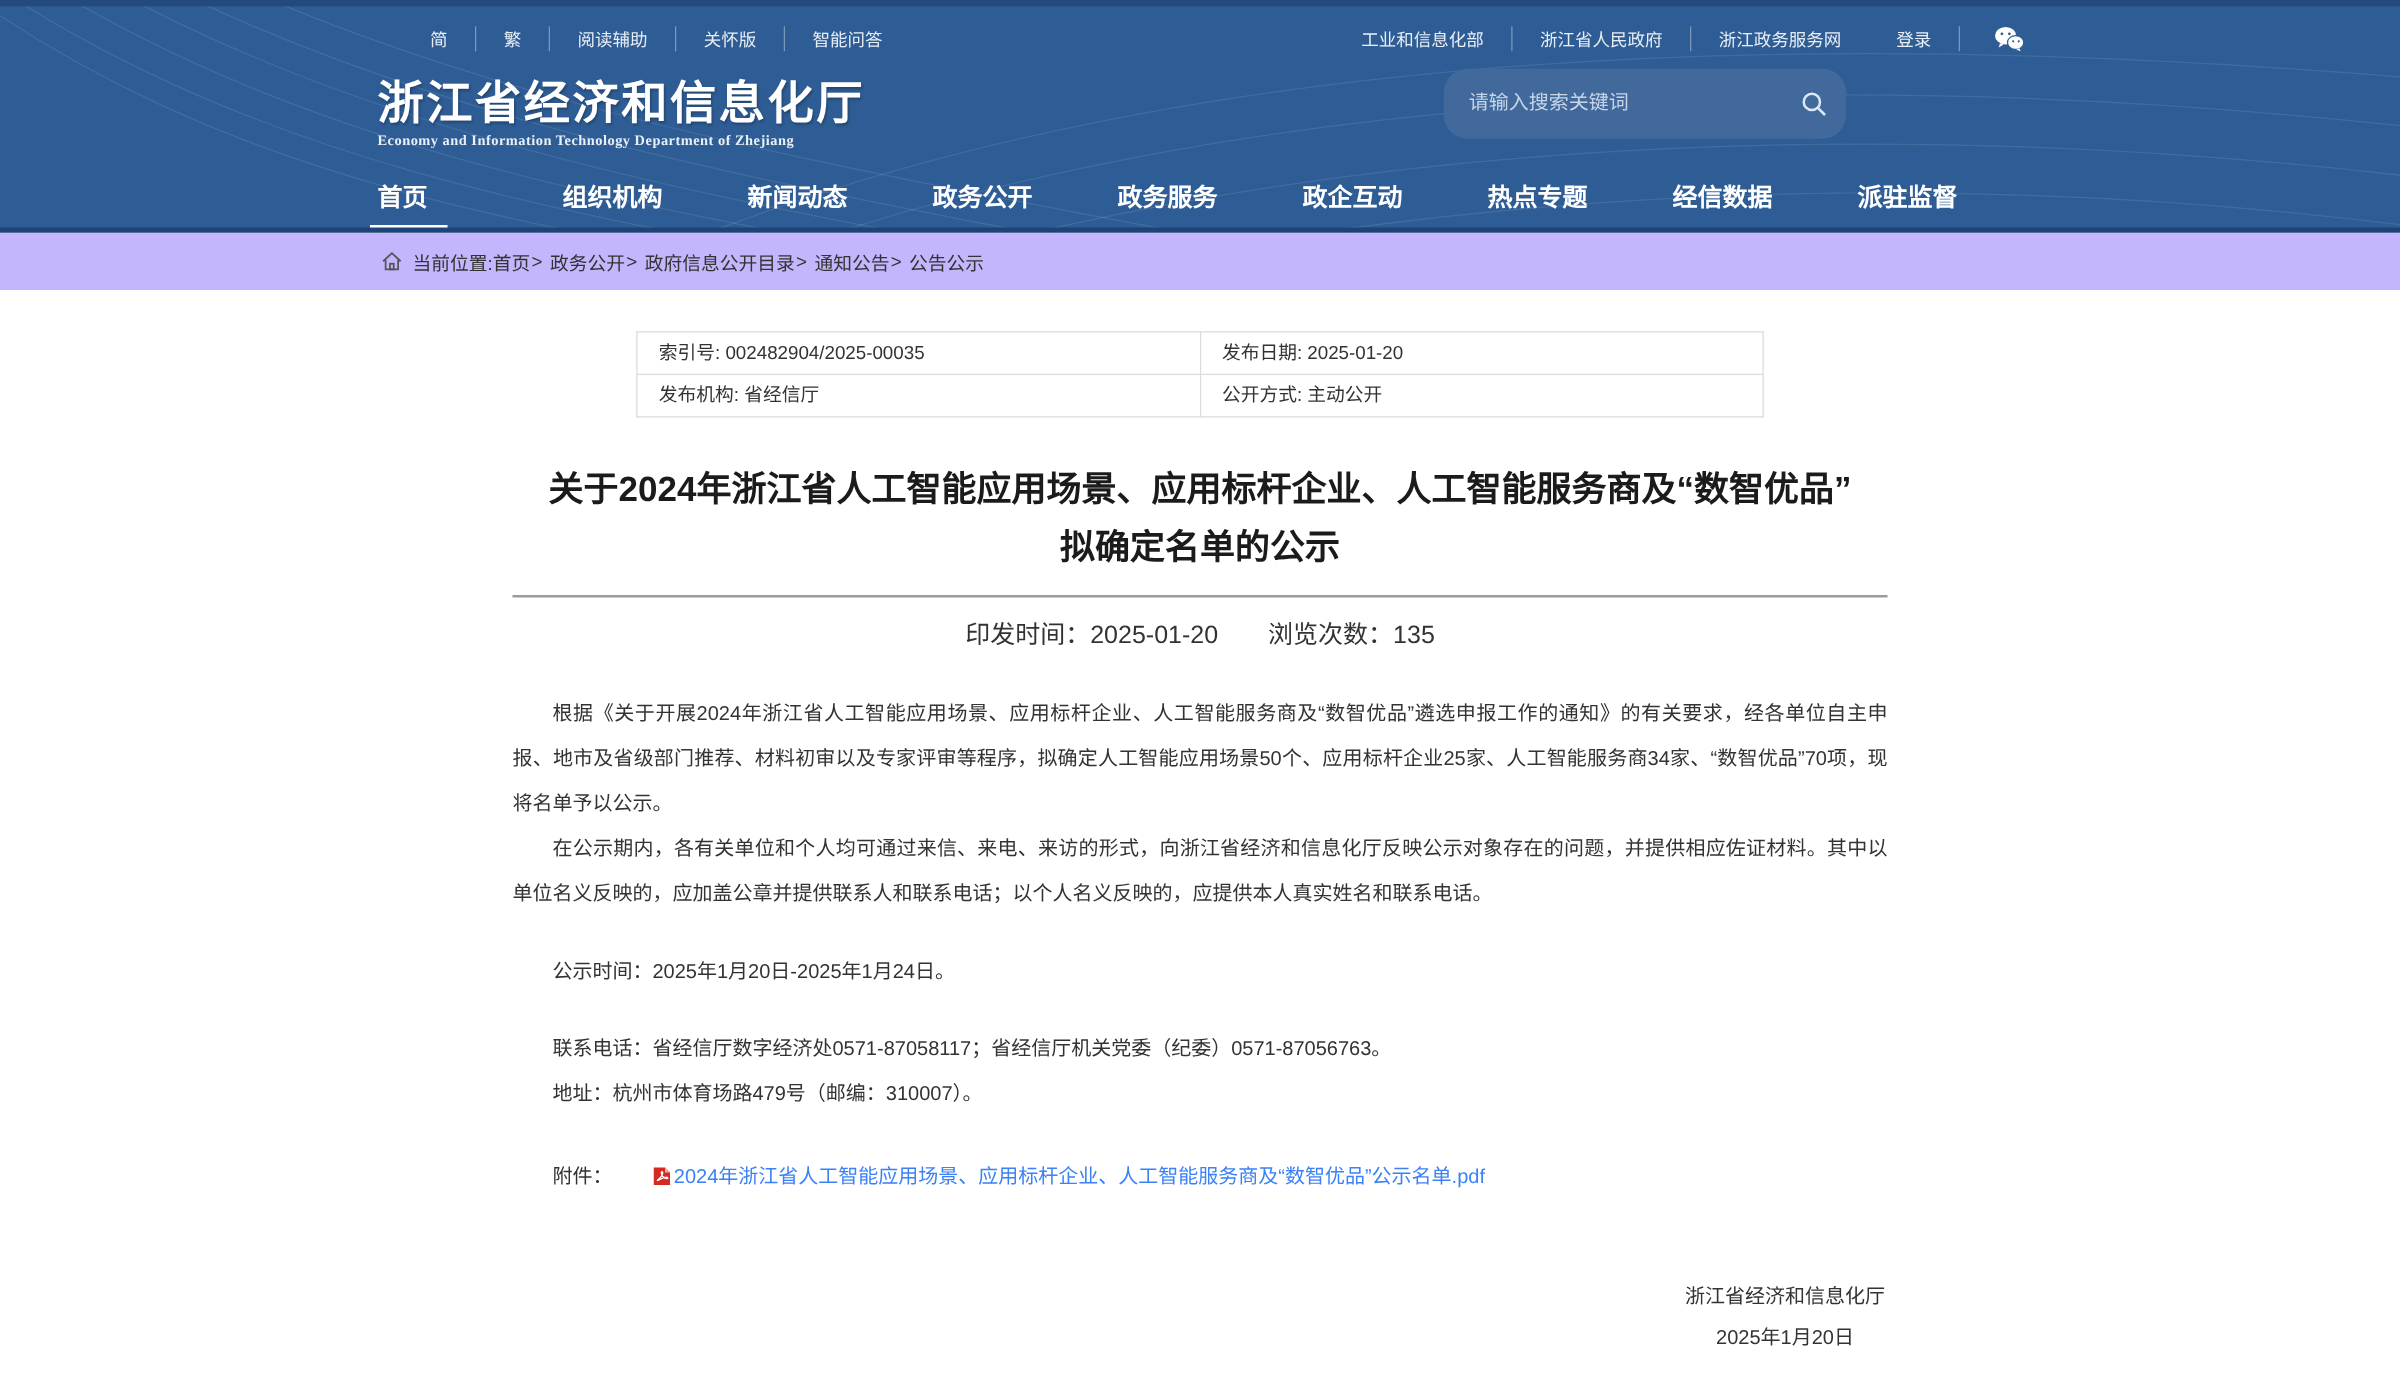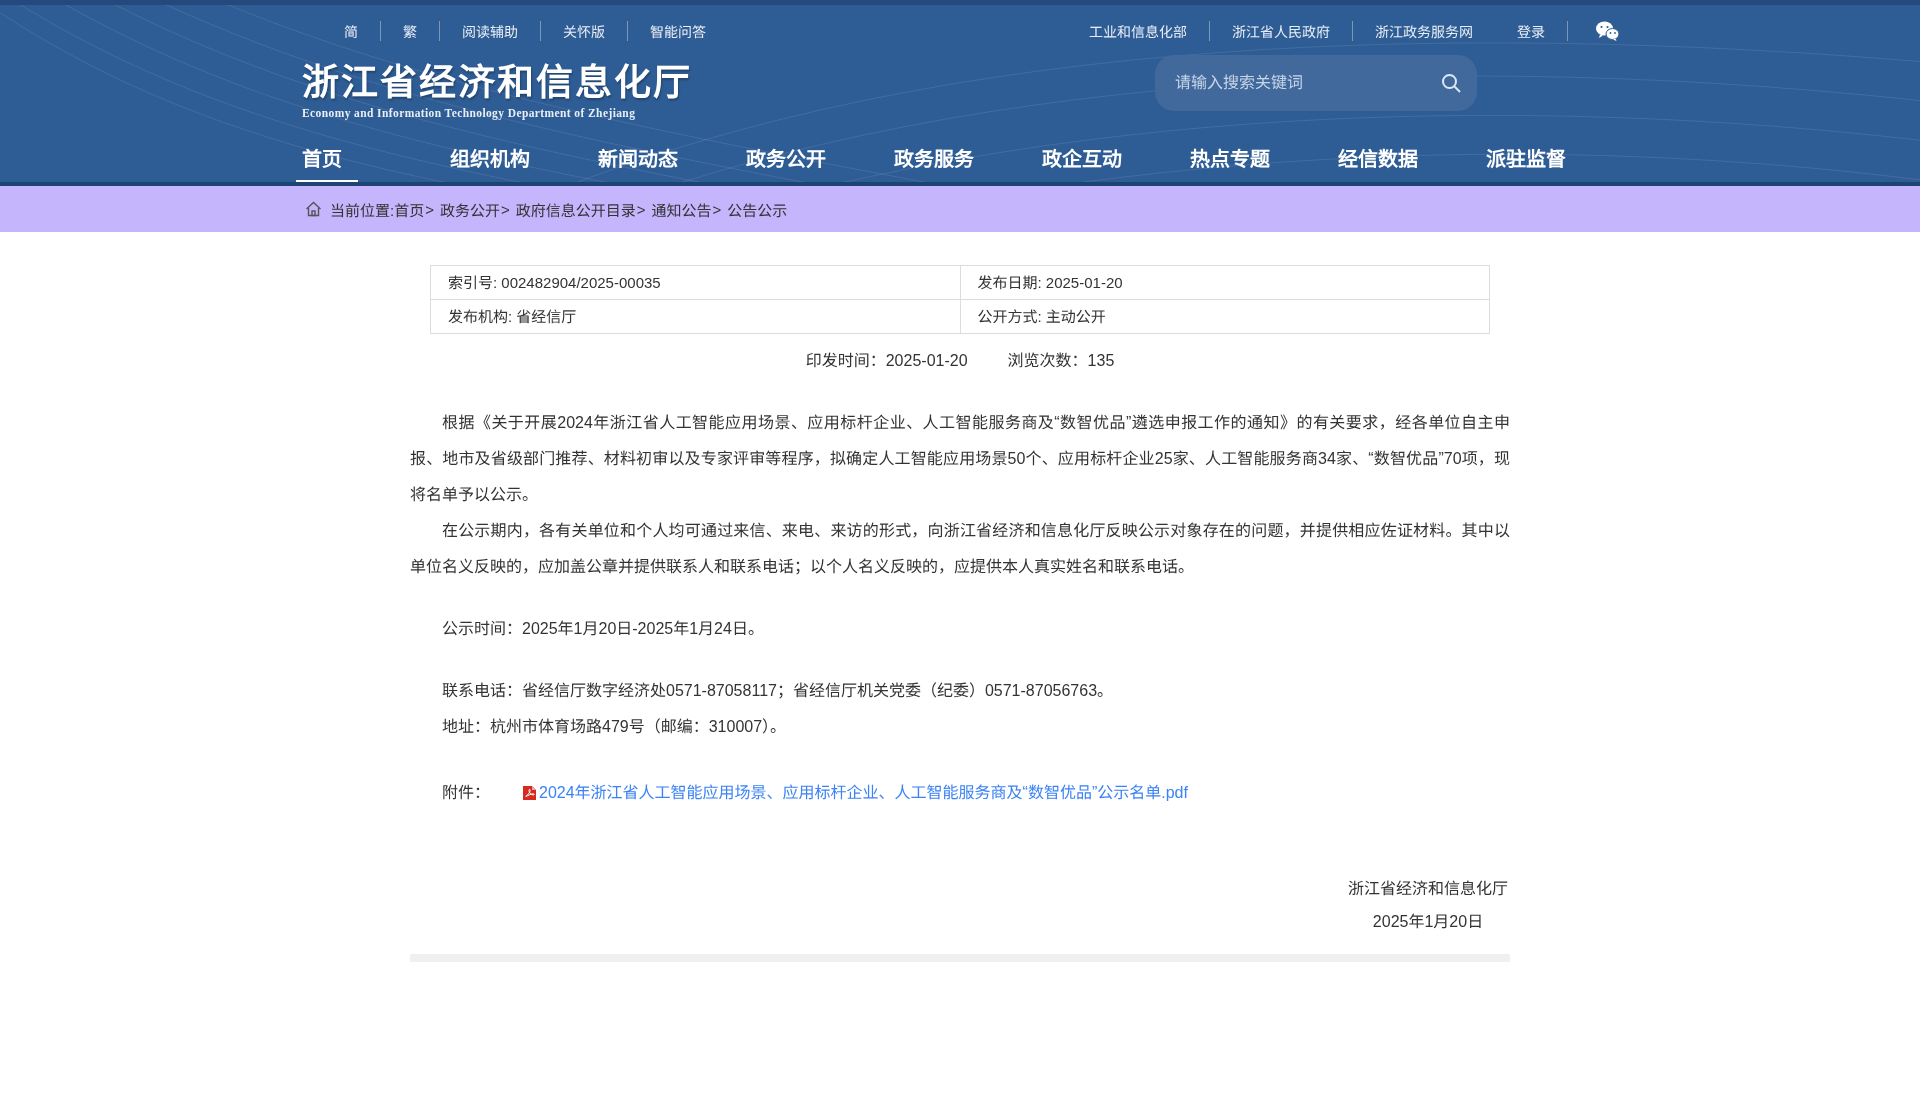--- a/index.html
+++ b/index.html
@@ -97,21 +97,21 @@
     color: #333;
   }
   .home-icon { display: inline-flex; margin-right: 8px; }
   .crumb { color: #333; text-decoration: none; cursor: pointer; }
   .crumb-sep { margin: 0 6px 0 1px; color: #333; }
 
   
   .content { width: 1100px; margin: 0 auto; }
 
   .meta-table {
-    width: 1060px;
+    width: 902px;
     margin: 33px auto 0 auto;
     border-collapse: collapse;
   }
   .meta-table td {
     width: 50%;
     border: 1px solid #dcdcdc;
     font-size: 15px;
     color: #333;
     padding: 7px 0 7px 17px;
     line-height: 19px;
@@ -123,21 +123,21 @@
     font-size: 28px;
     font-weight: 700;
     color: #1b1b1b;
     line-height: 46px;
     padding-bottom: 15px;
     border-bottom: 2px solid #9c9c9c;
   }
   .article-meta {
     text-align: center;
     margin-top: 13px;
-    font-size: 16px;
+    font-size: 20px;
     color: #333;
   }
   .article-meta .gap { display: inline-block; width: 40px; }
 
   .article-body { margin-top: 34px; font-size: 16px; color: #333; }
   .article-body p {
     text-indent: 2em;
     line-height: 36px;
     text-align: justify;
   }
@@ -283,20 +283,24 @@
         <span>省经信厅</span>
       </td>
       <td>
         <span>公开方式:</span>
         <span>主动公开</span>
       </td>
     </tr>
   </tbody>
     </table>
 
+  <h1 class="article-title">
+    <span>关于2024年浙江省人工智能应用场景、应用标杆企业、人工智能服务商及“数智优品”</span><br>
+    <span>拟确定名单的公示</span>
+  </h1>
 
   <div class="article-meta">
     <span>印发时间：</span><span>2025-01-20</span><span class="gap"></span><span>浏览次数：</span><span>135</span>
   </div>
 
   <div class="article-body">
     <p>根据《关于开展2024年浙江省人工智能应用场景、应用标杆企业、人工智能服务商及“数智优品”遴选申报工作的通知》的有关要求，经各单位自主申报、地市及省级部门推荐、材料初审以及专家评审等程序，拟确定人工智能应用场景50个、应用标杆企业25家、人工智能服务商34家、“数智优品”70项，现将名单予以公示。</p>
     <p>在公示期内，各有关单位和个人均可通过来信、来电、来访的形式，向浙江省经济和信息化厅反映公示对象存在的问题，并提供相应佐证材料。其中以单位名义反映的，应加盖公章并提供联系人和联系电话；以个人名义反映的，应提供本人真实姓名和联系电话。</p>
     <p class="para-gap">公示时间：2025年1月20日-2025年1月24日。</p>
     <p class="para-gap">联系电话：省经信厅数字经济处0571-87058117；省经信厅机关党委（纪委）0571-87056763。</p>

